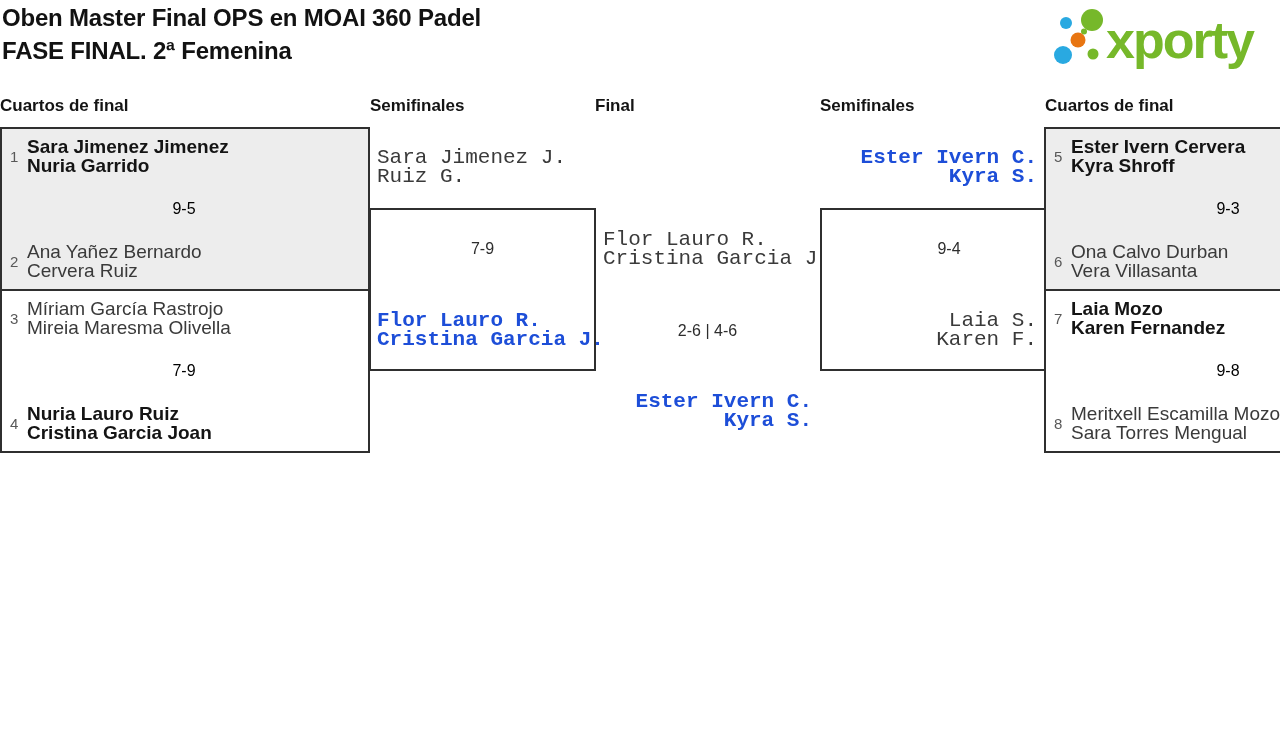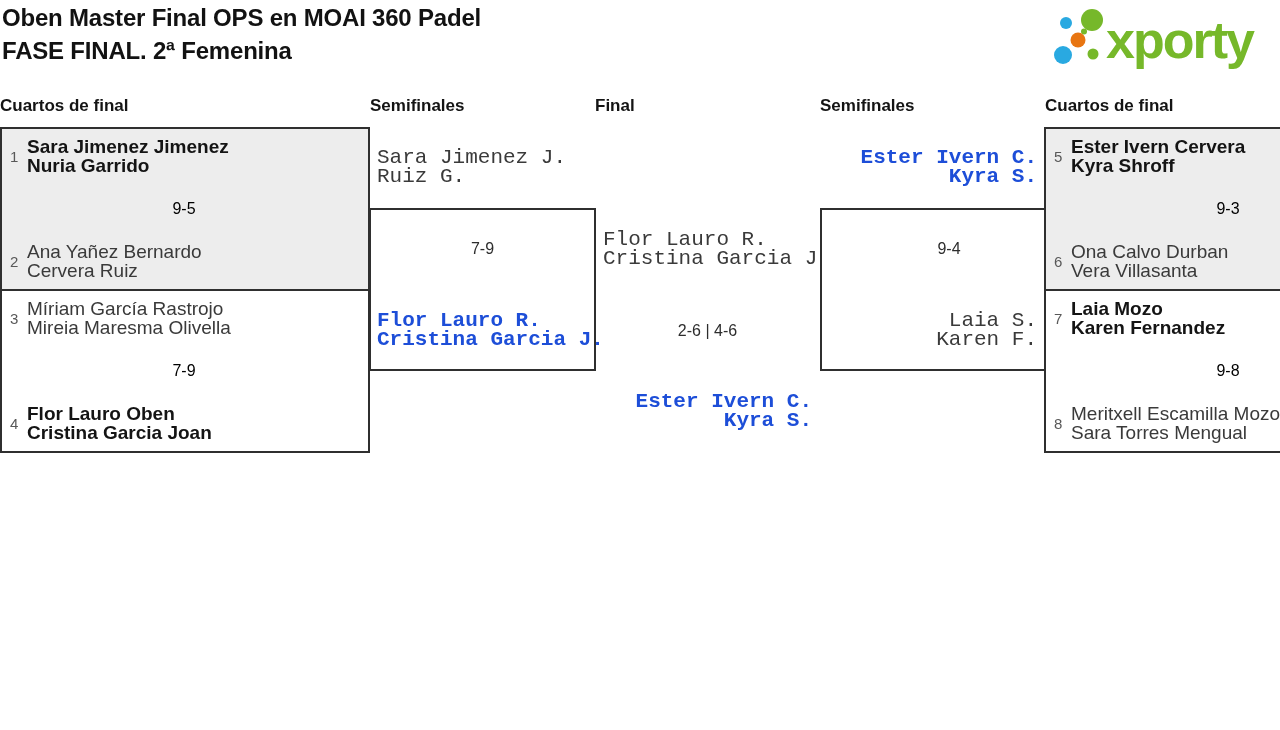--- a/index.html
+++ b/index.html
@@ -127,21 +127,21 @@
       <div class="seed">3</div>
       <div class="names">
         <div>Míriam García Rastrojo</div>
         <div>Mireia Maresma Olivella</div>
       </div>
     </div>
     <div class="score">7-9</div>
     <div class="p-row">
       <div class="seed">4</div>
       <div class="names bold">
-        <div>Flor Lauro Oben</div>
+        <div>Nuria Lauro Ruiz</div>
         <div>Cristina Garcia Joan</div>
       </div>
     </div>
   </div>
 
   <div class="match-box box-sf-l"></div>
   <div class="float-label" style="left:377px; top:148px;">
     <div>Sara Jimenez J.</div>
     <div>Ruiz G.</div>
   </div>

